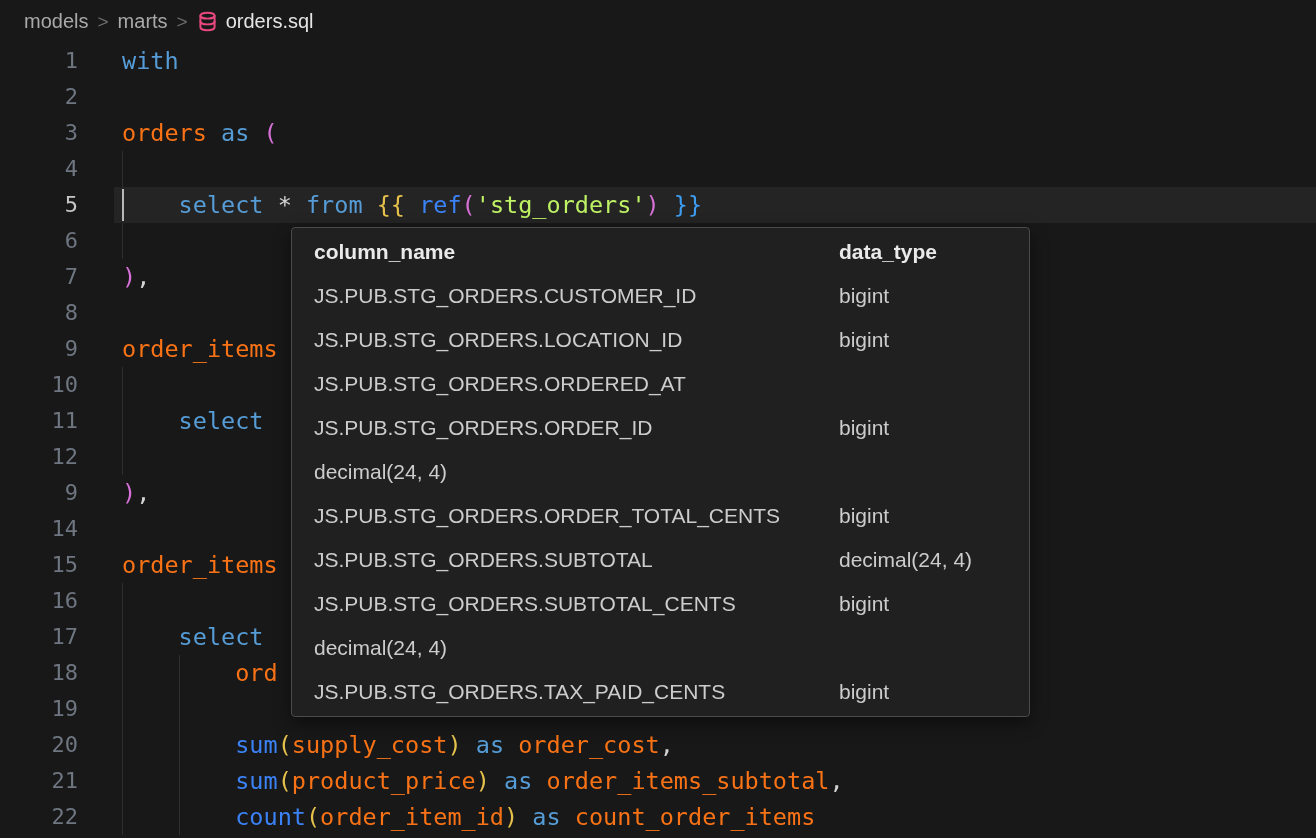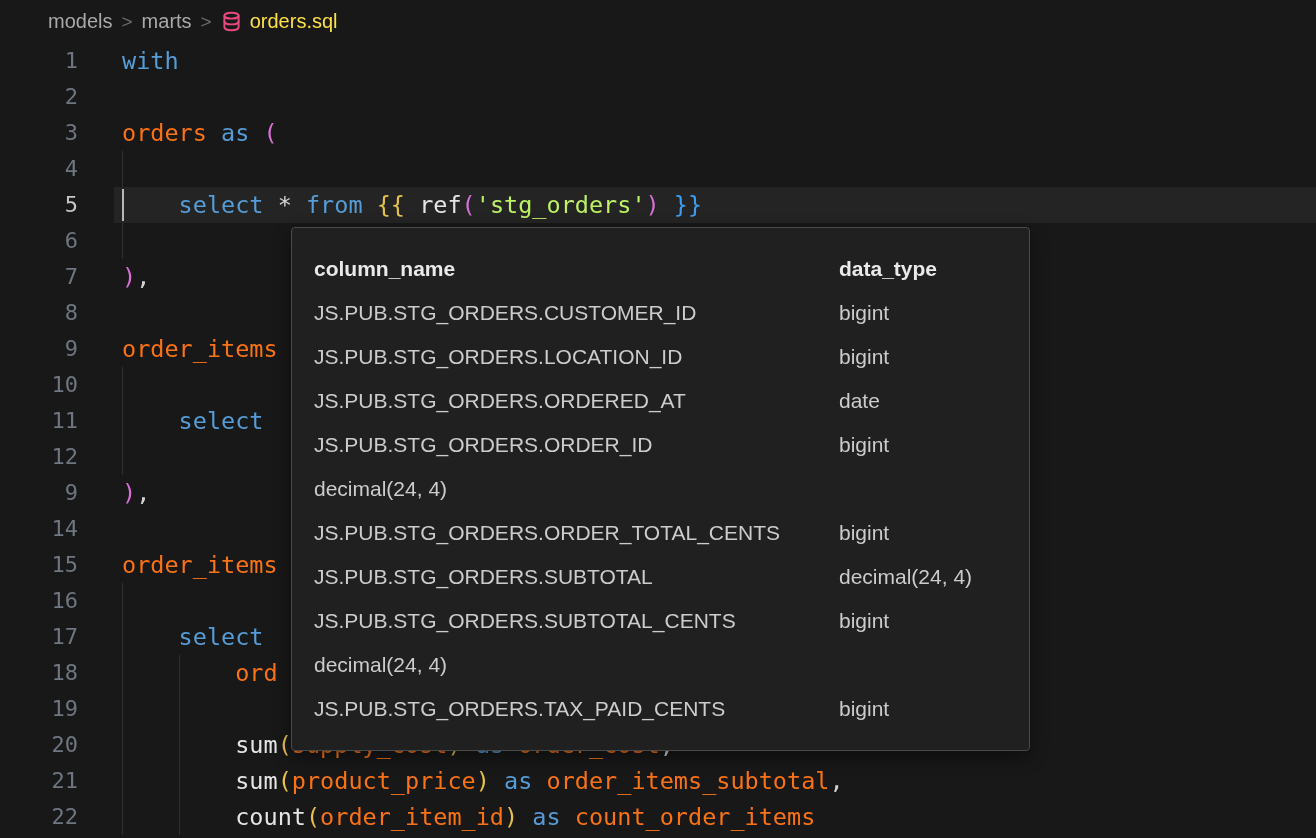--- a/index.html
+++ b/index.html
@@ -6,26 +6,26 @@
   html, body {
     width:1316px; height:838px;
     background:#181818; overflow:hidden;
     font-family:"DejaVu Sans Mono", monospace;
   }
   .editor { position:relative; width:1316px; height:838px; }
 
   
   .breadcrumb {
     height:43px; display:flex; align-items:center;
-    padding-left:48px;
+    padding-left:24px;
     font-family:"Liberation Sans", sans-serif;
     font-size:20px; color:#a9a9a9; white-space:nowrap;
   }
   .crumb { cursor:pointer; }
-  .crumb.file { color:#fde047; }
+  .crumb.file { color:#e5e5e5; }
   .bc-sep { color:#6e6e6e; padding:0 9px; font-size:19px; }
   .bc-icon { display:inline-flex; align-items:center; margin-right:8px; }
 
   
   .line { display:flex; height:36px; line-height:36px; font-size:23.5px; }
   .lnum {
     width:78px; flex:none; text-align:right;
     color:#6e7681; font-size:22px; user-select:none;
   }
   .line.current .lnum { color:#c6c6c6; }
@@ -38,34 +38,34 @@
     position:absolute; top:0; width:1px; height:36px;
     background:rgba(255,255,255,0.10);
   }
   .cursor {
     position:absolute; top:2px; width:2px; height:32px;
     background:#b8b8b8;
   }
   .tok-kw  { color:#569cd6; }
   .tok-id  { color:#f97316; }
   .tok-pl  { color:#d4d4d4; }
-  .tok-fn  { color:#e5e5e5; }
+  .tok-fn  { color:#3b82f6; }
   .tok-str { color:#bef264; }
   .tok-bp  { color:#d670d6; }
   .tok-bg  { color:#e5c14c; }
   .tok-bb  { color:#3d9df2; }
 
   
   .popup {
     position:absolute; left:291px; top:227px; width:739px;
     background:#202020; border:1px solid #4a4a4a; border-radius:4px;
     box-shadow:0 6px 18px rgba(0,0,0,0.45);
     font-family:"Liberation Sans", sans-serif;
     font-size:21px; color:#cccccc;
-    padding:19px 0; z-index:10;
+    padding:2px 0; z-index:10;
   }
   .phead, .prow {
     display:grid; grid-template-columns:525px 1fr;
     height:44px; line-height:44px; padding-left:22px;
   }
   .phead { font-weight:bold; color:#eaeaea; }
   .pcell { overflow:hidden; white-space:nowrap; }
 </style>
 </head>
 <body>
@@ -187,21 +187,20 @@
         <div class="prow">
           <span class="pcell">JS.PUB.STG_ORDERS.CUSTOMER_ID</span>
           <span class="pcell">bigint</span>
         </div>
         <div class="prow">
           <span class="pcell">JS.PUB.STG_ORDERS.LOCATION_ID</span>
           <span class="pcell">bigint</span>
         </div>
         <div class="prow">
           <span class="pcell">JS.PUB.STG_ORDERS.ORDERED_AT</span>
-          <span class="pcell">date</span>
         </div>
         <div class="prow">
           <span class="pcell">JS.PUB.STG_ORDERS.ORDER_ID</span>
           <span class="pcell">bigint</span>
         </div>
         <div class="prow">
           <span class="pcell">decimal(24, 4)</span>
         </div>
         <div class="prow">
           <span class="pcell">JS.PUB.STG_ORDERS.ORDER_TOTAL_CENTS</span>

